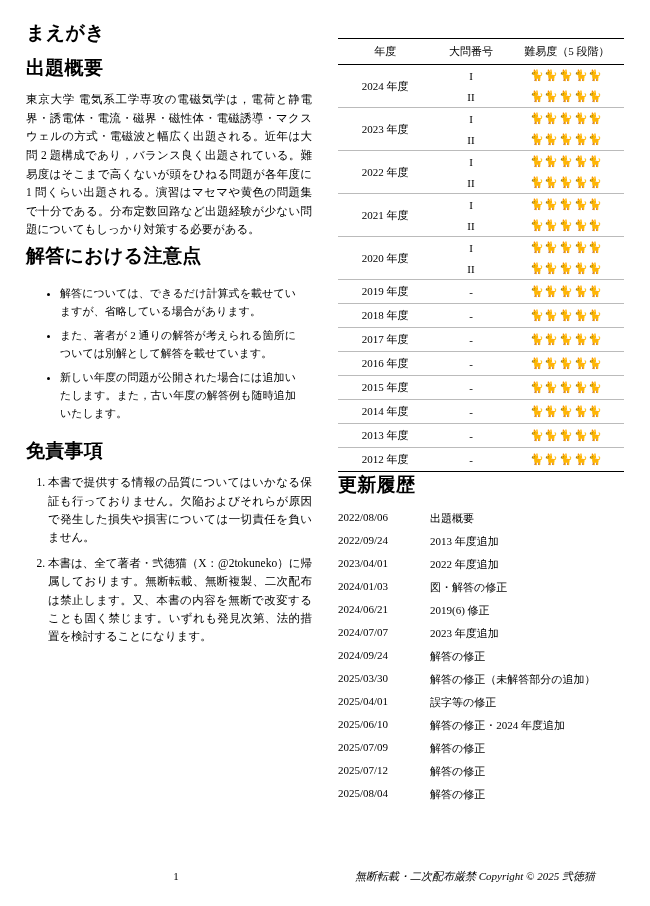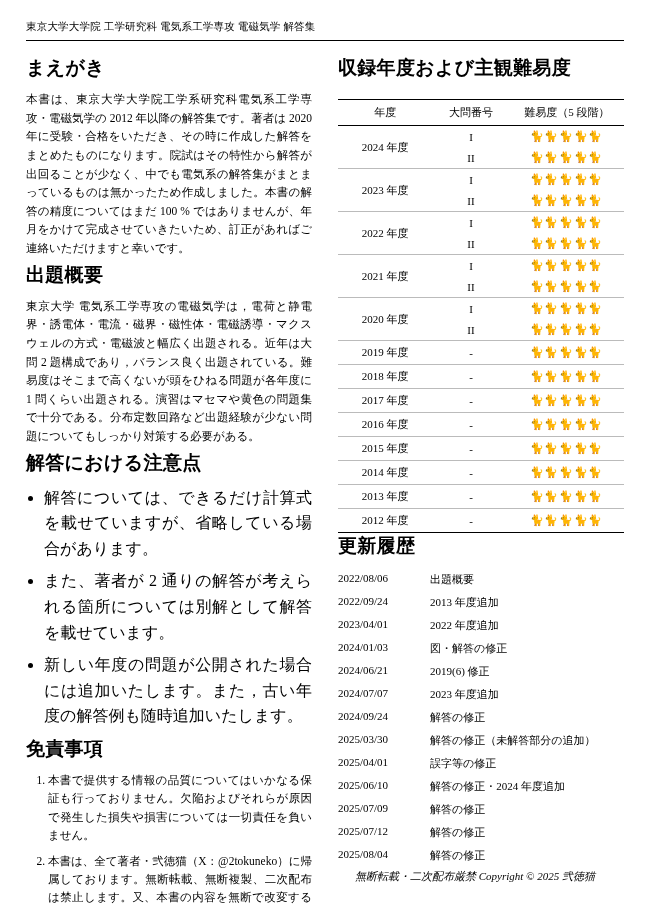--- a/index.html
+++ b/index.html
@@ -45,22 +45,22 @@
 
   p.body {
     font-size: 11.5px;
     line-height: 1.62;
     margin: 0 0 4px 0;
     text-align: justify;
     text-justify: inter-character;
   }
 
   ul.bullets {
-    margin: 0; padding-left: 18px;
-    font-size: 16px;
+    margin: 16px; padding-left: 18px;
+    font-size: 11px;
     line-height: 1.6;
   }
   ul.bullets li { margin-bottom: 7px; text-align: justify; }
 
   ol.numbered {
     margin: 0; padding-left: 22px;
     font-size: 11.5px;
     line-height: 1.6;
   }
   ol.numbered li { margin-bottom: 7px; text-align: justify; }
@@ -120,28 +120,26 @@
     align-items: baseline;
   }
   .footer .pageno { width: 300px; text-align: center; }
   .footer .notice { flex: 1; text-align: center; white-space: nowrap; font-style: italic; }
 </style>
 </head>
 <body>
 
 <div class="page">
 
-  <div class="header-line">東京大学大学院 工学研究科 電気系工学専攻 電磁気学 解答集</div>
 
   <div class="columns">
 
     <div class="col-left">
 
       <h2 class="sec">まえがき</h2>
-      <p class="body">本書は、東京大学大学院工学系研究科電気系工学専攻・電磁気学の 2012 年以降の解答集です。著者は 2020 年に受験・合格をいただき、その時に作成した解答をまとめたものになります。院試はその特性から解答が出回ることが少なく、中でも電気系の解答集がまとまっているものは無かったため作成しました。本書の解答の精度についてはまだ 100 % ではありませんが、年月をかけて完成させていきたいため、訂正があればご連絡いただけますと幸いです。</p>
 
       <h2 class="sec sec-gap">出題概要</h2>
       <p class="body">東京大学 電気系工学専攻の電磁気学は，電荷と静電界・誘電体・電流・磁界・磁性体・電磁誘導・マクスウェルの方式・電磁波と幅広く出題される。近年は大問 2 題構成であり，バランス良く出題されている。難易度はそこまで高くないが頭をひねる問題が各年度に 1 問くらい出題される。演習はマセマや黄色の問題集で十分である。分布定数回路など出題経験が少ない問題についてもしっかり対策する必要がある。</p>
 
       <h2 class="sec sec-gap">解答における注意点</h2>
       <ul class="bullets">
         <li>解答については、できるだけ計算式を載せていますが、省略している場合があります。</li>
         <li>また、著者が 2 通りの解答が考えられる箇所については別解として解答を載せています。</li>
         <li>新しい年度の問題が公開された場合には追加いたします。また，古い年度の解答例も随時追加いたします。</li>
       </ul>
@@ -149,21 +147,20 @@
       <h2 class="sec sec-gap">免責事項</h2>
       <ol class="numbered">
         <li>本書で提供する情報の品質についてはいかなる保証も行っておりません。欠陥およびそれらが原因で発生した損失や損害については一切責任を負いません。</li>
         <li>本書は、全て著者・弐徳猫（X：@2tokuneko）に帰属しております。無断転載、無断複製、二次配布は禁止します。又、本書の内容を無断で改変することも固く禁じます。いずれも発見次第、法的措置を検討することになります。</li>
       </ol>
 
     </div>
 
     <div class="col-right">
 
-      <h2 class="sec">収録年度および主観難易度</h2>
 
       <table class="years">
         <thead>
           <tr>
             <th class="col-year">年度</th>
             <th class="col-num">大問番号</th>
             <th class="col-diff">難易度（5 段階）</th>
           </tr>
         </thead>
         <tbody>

